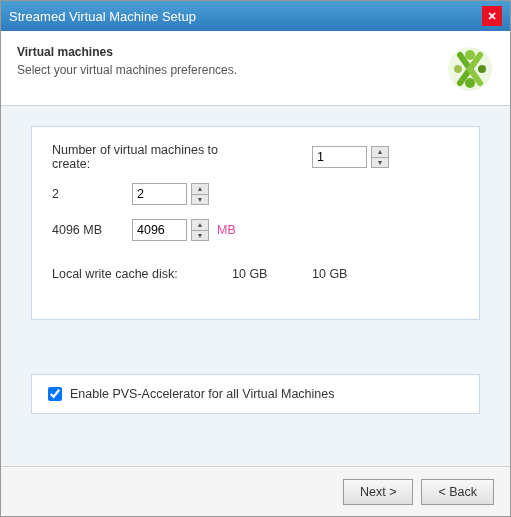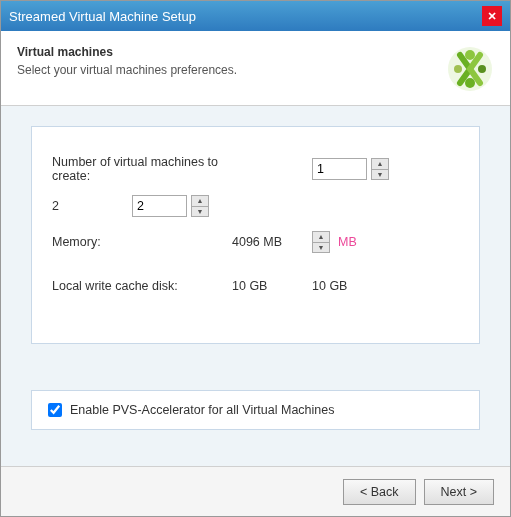--- a/index.html
+++ b/index.html
@@ -72,21 +72,21 @@
     .content-area {
       background: #eef4f8;
       flex: 1;
       padding: 20px 30px;
       display: flex;
       flex-direction: column;
     }
     .form-grid {
       background: white;
       border: 1px solid #c8d8e8;
-      padding: 28px 20px;
+      padding: 16px 20px;
       margin-bottom: 16px;
     }
     .form-row {
       display: flex;
       align-items: center;
       margin-bottom: 10px;
       min-height: 26px;
     }
     .form-row:last-child {
       margin-bottom: 16px;
@@ -147,21 +147,21 @@
     .spacer-row {
       height: 8px;
     }
     .checkbox-section {
       background: white;
       border: 1px solid #c8d8e8;
       padding: 12px 16px;
       display: flex;
       align-items: center;
       gap: 8px;
-      margin-bottom: 16px;
+      margin-bottom: 32px;
     }
     .checkbox-section input[type="checkbox"] {
       width: 14px;
       height: 14px;
       cursor: pointer;
     }
     .checkbox-label {
       font-size: 12.5px;
       color: #333;
     }
@@ -237,23 +237,23 @@
         <div class="form-input-group">
           <input class="spinner-input" type="text" value="2" style="">
           <div class="spinner-buttons">
             <button class="spinner-btn">▲</button>
             <button class="spinner-btn">▼</button>
           </div>
         </div>
       </div>
 
       <div class="form-row">
-        <span class="form-label">Memory:</span>
         <span class="form-value">4096 MB</span>
         <div class="form-input-group">
+          <input class="spinner-input" type="text" value="4096" style="">
           <div class="spinner-buttons">
             <button class="spinner-btn">▲</button>
             <button class="spinner-btn">▼</button>
           </div>
           <span class="unit-label">MB</span>
         </div>
       </div>
 
       <div class="spacer-row"></div>
 
@@ -267,16 +267,16 @@
     <div style="flex:1"></div>
 
     <div class="checkbox-section">
       <input type="checkbox" id="pvs-accel" checked="" style="">
       <label for="pvs-accel" class="checkbox-label">Enable PVS-Accelerator for all Virtual Machines</label>
     </div>
 
   </div>
 
   <div class="footer">
+    <button class="btn">Next &gt;</button>
     <button class="btn">&lt; Back</button>
-    <button class="btn">Next &gt;</button>
   </div>
 </div>
 
 </body></html>

